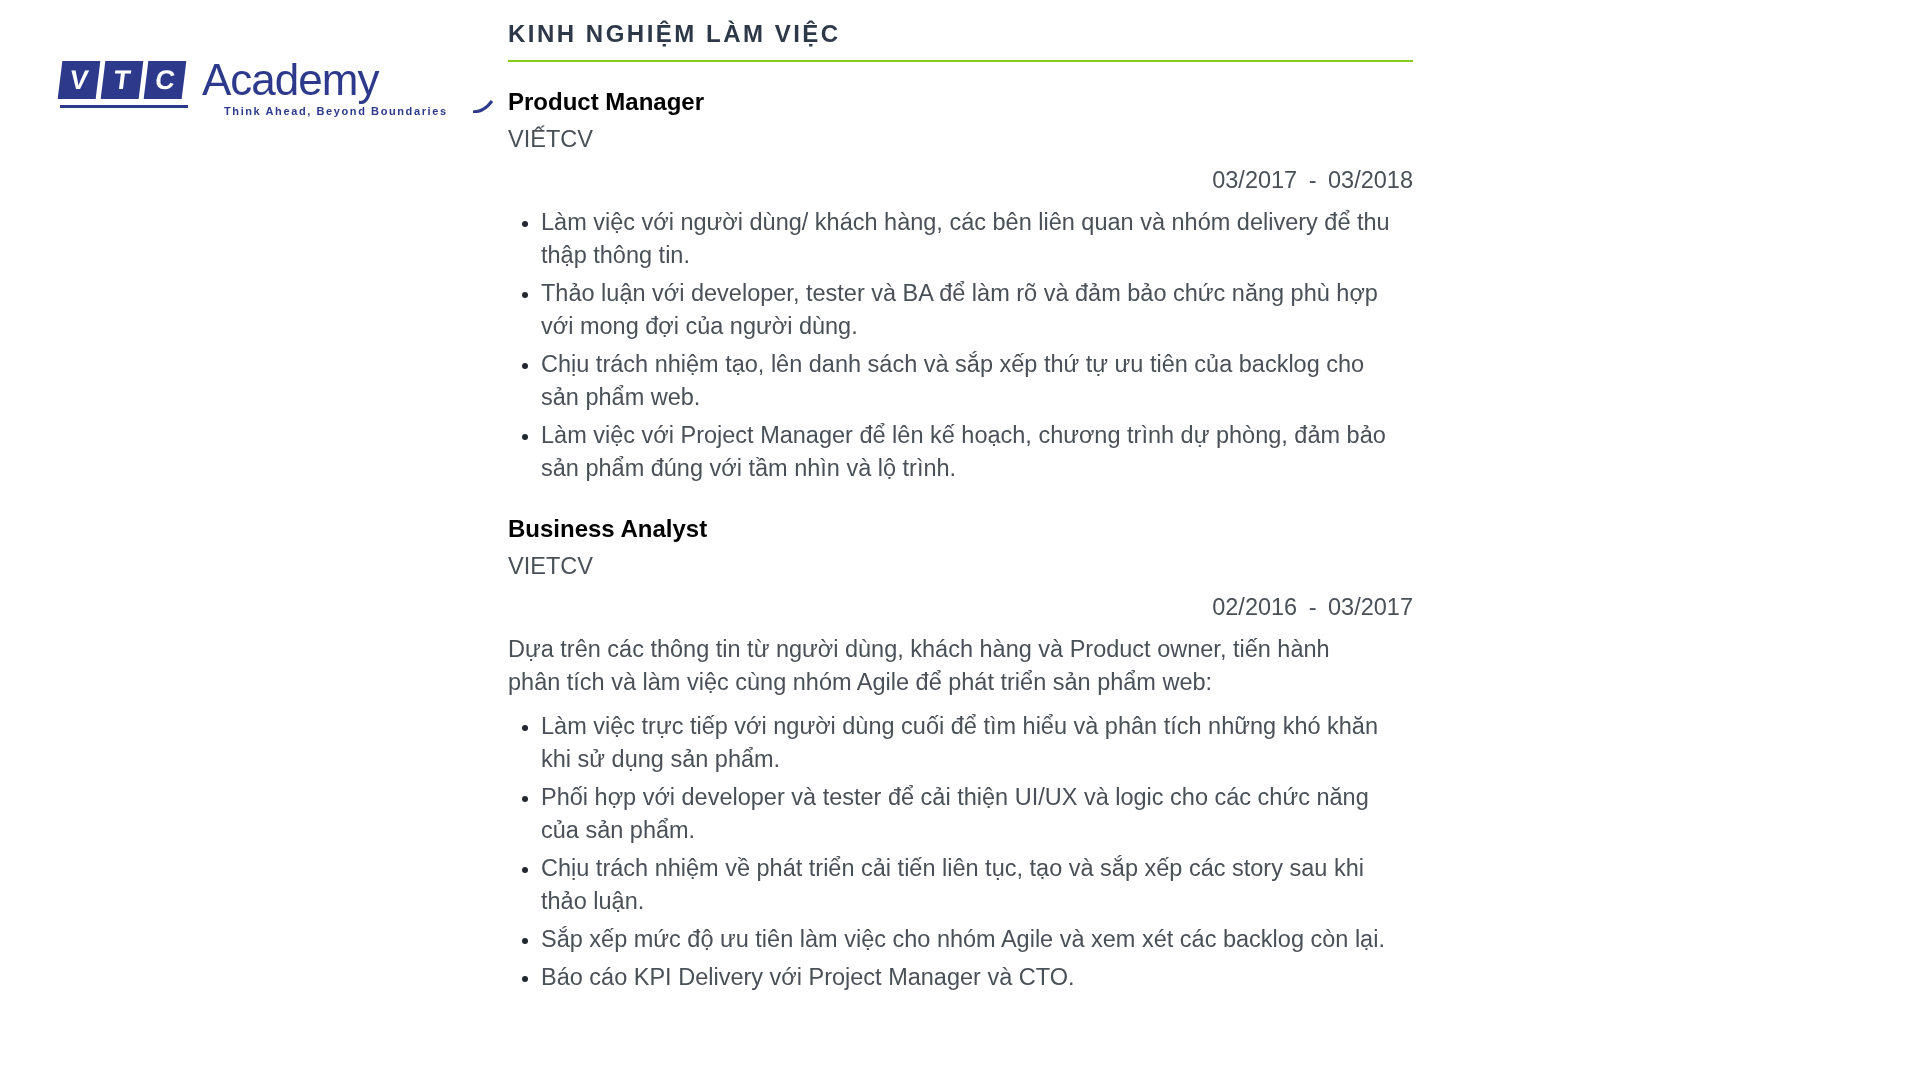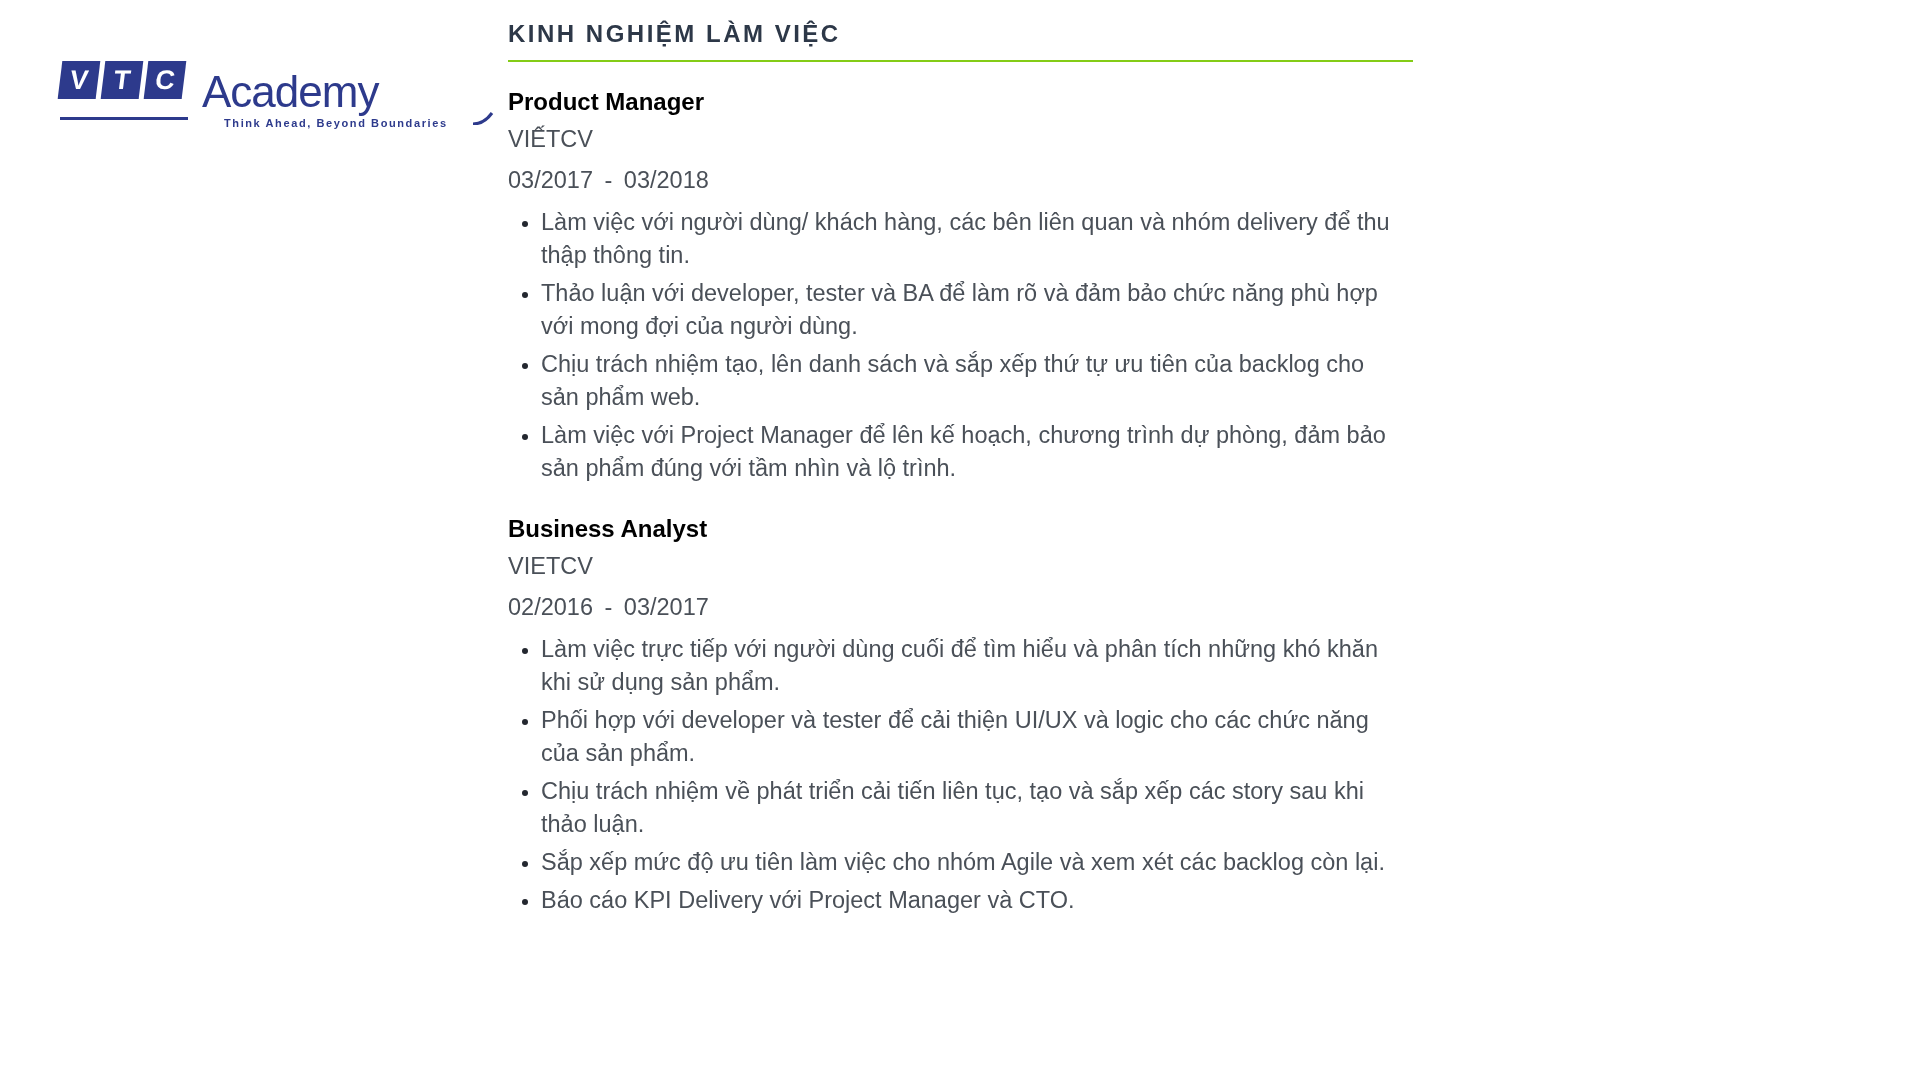--- a/index.html
+++ b/index.html
@@ -45,21 +45,21 @@
     align-items: center;
     justify-content: center;
   }
   .logo-word {
     font-size: 44px;
     line-height: 40px;
     color: #2d3a8c;
     margin-left: 18px;
     letter-spacing: -1px;
     font-weight: 400;
-    margin-top: 12px;
+    margin-top: 0px;
   }
   .logo-bottom {
     display: flex;
     align-items: flex-start;
     margin-top: 5px;
     gap: 20px;
   }
   .logo-rule {
     width: 128px;
     height: 3px;
@@ -111,20 +111,21 @@
     color: #4a5058;
     margin: 0 0 8px 0;
     line-height: 33px;
   }
   .job-dates {
     font-size: 23.5px;
     color: #4a5058;
     margin: 0 0 9px 0;
     line-height: 33px;
     word-spacing: 5px;
+    text-align: right;
   }
   .job-summary {
     font-size: 23.5px;
     color: #4a5058;
     margin: 0 0 11px 0;
     line-height: 33px;
     max-width: 880px;
   }
   .job-bullets {
     margin: 0;
@@ -178,20 +179,21 @@
         <li>Thảo luận với developer, tester và BA để làm rõ và đảm bảo chức năng phù hợp với mong đợi của người dùng.</li>
         <li>Chịu trách nhiệm tạo, lên danh sách và sắp xếp thứ tự ưu tiên của backlog cho sản phẩm web.</li>
         <li>Làm việc với Project Manager để lên kế hoạch, chương trình dự phòng, đảm bảo sản phẩm đúng với tầm nhìn và lộ trình.</li>
       </ul>
     </div>
 
     <div class="job">
       <h2 class="job-title">Business Analyst</h2>
       <div class="job-company">VIETCV</div>
       <div class="job-dates">02/2016 - 03/2017</div>
+      <p class="job-summary">Dựa trên các thông tin từ người dùng, khách hàng và Product owner, tiến hành phân tích và làm việc cùng nhóm Agile để phát triển sản phẩm web:</p>
       <ul class="job-bullets">
         <li>Làm việc trực tiếp với người dùng cuối để tìm hiểu và phân tích những khó khăn khi sử dụng sản phẩm.</li>
         <li>Phối hợp với developer và tester để cải thiện UI/UX và logic cho các chức năng của sản phẩm.</li>
         <li>Chịu trách nhiệm về phát triển cải tiến liên tục, tạo và sắp xếp các story sau khi thảo luận.</li>
         <li>Sắp xếp mức độ ưu tiên làm việc cho nhóm Agile và xem xét các backlog còn lại.</li>
         <li>Báo cáo KPI Delivery với Project Manager và CTO.</li>
       </ul>
     </div>
   </div>
 

